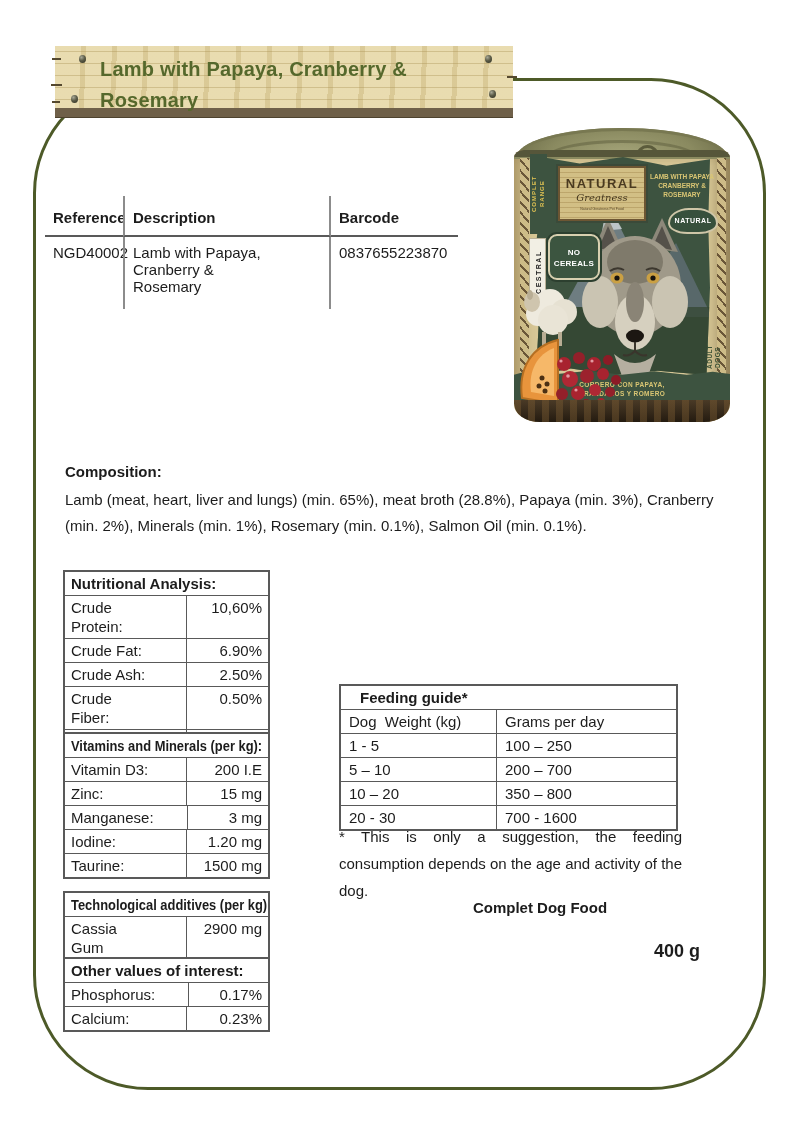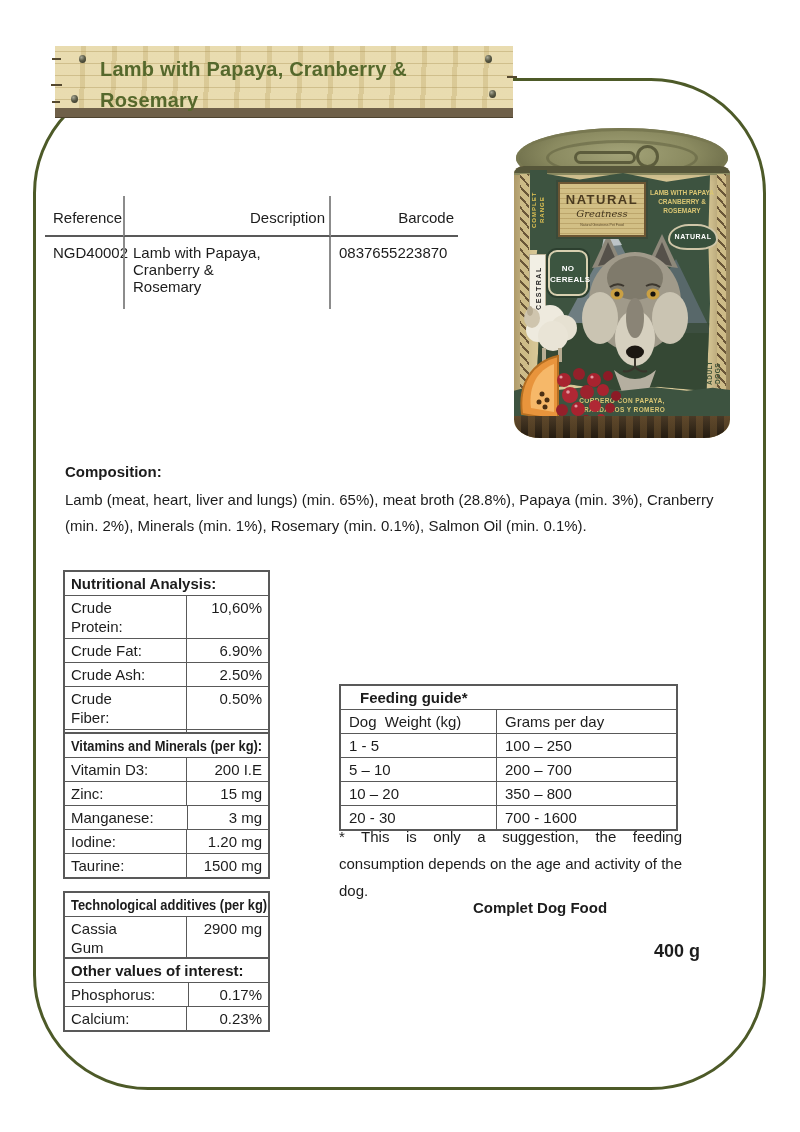--- a/index.html
+++ b/index.html
@@ -33,21 +33,21 @@
     position:absolute;width:7px;height:8px;border-radius:50%;
     background:radial-gradient(circle at 35% 30%, #a8a896 0%, #5c5c48 45%, #2e2e20 100%);
   }
   .notch{position:absolute;background:#55492f;}
 
   
   .ref-table{
     left:45px;top:196px;width:413px;display:grid;
     grid-template-columns:78px 208px 127px;font-size:15px;
   }
-  .ref-table .h{font-weight:normal;padding:13px 4px 9px 8px;border-bottom:2px solid #595959;text-align:right;}
+  .ref-table .h{font-weight:bold;padding:13px 4px 9px 8px;border-bottom:2px solid #595959;}
   .ref-table .c{padding:7px 4px 14px 8px;min-height:48px;box-sizing:border-box;}
   .ref-table .mid{border-left:2px solid #8c8c8c;border-right:2px solid #8c8c8c;}
   .pre{white-space:pre-line;}
 
   
   .can{left:514px;top:128px;width:216px;height:316px;z-index:2;}
   .lid{
     position:absolute;left:2px;top:0;width:212px;height:60px;border-radius:50%;
     background:radial-gradient(ellipse at 50% 42%, #a3a378 0%, #8a8a60 48%, #6e6e4a 76%, #54543a 100%);
     box-shadow:inset 0 0 0 3px #787851;
@@ -58,21 +58,21 @@
   }
   .lid-tab{
     position:absolute;left:58px;top:23px;width:62px;height:13px;border-radius:8px;
     border:3px solid #5c5c3c;box-sizing:border-box;
   }
   .lid-tabring{
     position:absolute;left:120px;top:17px;width:23px;height:23px;border-radius:50%;
     border:3px solid #5c5c3c;box-sizing:border-box;
   }
   .can-body{
-    position:absolute;left:0;top:38px;width:216px;height:272px;overflow:hidden;
+    position:absolute;left:0;top:22px;width:216px;height:272px;overflow:hidden;
     background:#d8c897;
     border-radius:10px 10px 26px 26px / 8px 8px 18px 18px;
     box-shadow:inset 9px 0 14px rgba(110,85,35,.38), inset -11px 0 16px rgba(80,60,25,.5);
   }
   .seam{position:absolute;left:0;top:0;width:100%;height:7px;background:#56563a;border-bottom:2px solid #8a8a60;z-index:1;}
   .lace{position:absolute;top:8px;width:9px;height:244px;z-index:2;background-color:#cdbb87;
     background-image:repeating-linear-gradient(48deg,#6a5638 0 2px,rgba(0,0,0,0) 2px 7px);}
   .scene{
     position:absolute;left:22px;top:7px;width:174px;height:218px;background:#3d5340;z-index:1;
     clip-path:polygon(3% 0,25% 3%,50% 0,75% 4%,100% 1%,99% 30%,100% 60%,98% 100%,70% 98%,45% 100%,20% 97%,0 100%,2% 70%,0 40%,3% 20%);
@@ -101,21 +101,21 @@
   .flavor{
     position:absolute;left:132px;top:22px;width:72px;z-index:4;color:#d9c573;
     font-size:6.5px;font-weight:bold;text-align:center;line-height:9px;white-space:pre-line;
   }
   .badge-natural{
     position:absolute;left:154px;top:58px;width:50px;height:26px;z-index:4;box-sizing:border-box;
     background:#37503c;border:2px solid #cfc6a8;border-radius:50% 50% 46% 46% / 70% 70% 50% 50%;
     color:#fff;font-size:7px;font-weight:bold;text-align:center;line-height:22px;letter-spacing:.5px;
   }
   .badge-nocereals{
-    position:absolute;left:34px;top:84px;width:40px;height:46px;z-index:5;box-sizing:border-box;
+    position:absolute;left:34px;top:84px;width:52px;height:46px;z-index:5;box-sizing:border-box;
     background:#3c5540;border:2px solid #d8d0b0;border-radius:9px;box-shadow:0 0 0 2px #2c3f2f;
     color:#fff;font-size:8px;font-weight:bold;text-align:center;line-height:11px;
     padding-top:11px;white-space:pre-line;letter-spacing:.3px;
   }
   .sheep{position:absolute;left:6px;top:126px;z-index:3;}
   .wolf{position:absolute;left:56px;top:64px;z-index:3;}
   .papaya{position:absolute;left:0px;top:184px;z-index:5;}
   .cranberries{position:absolute;left:34px;top:196px;z-index:5;}
   .adult-dogs{
     position:absolute;left:192px;top:176px;height:62px;z-index:3;color:#3c5136;

